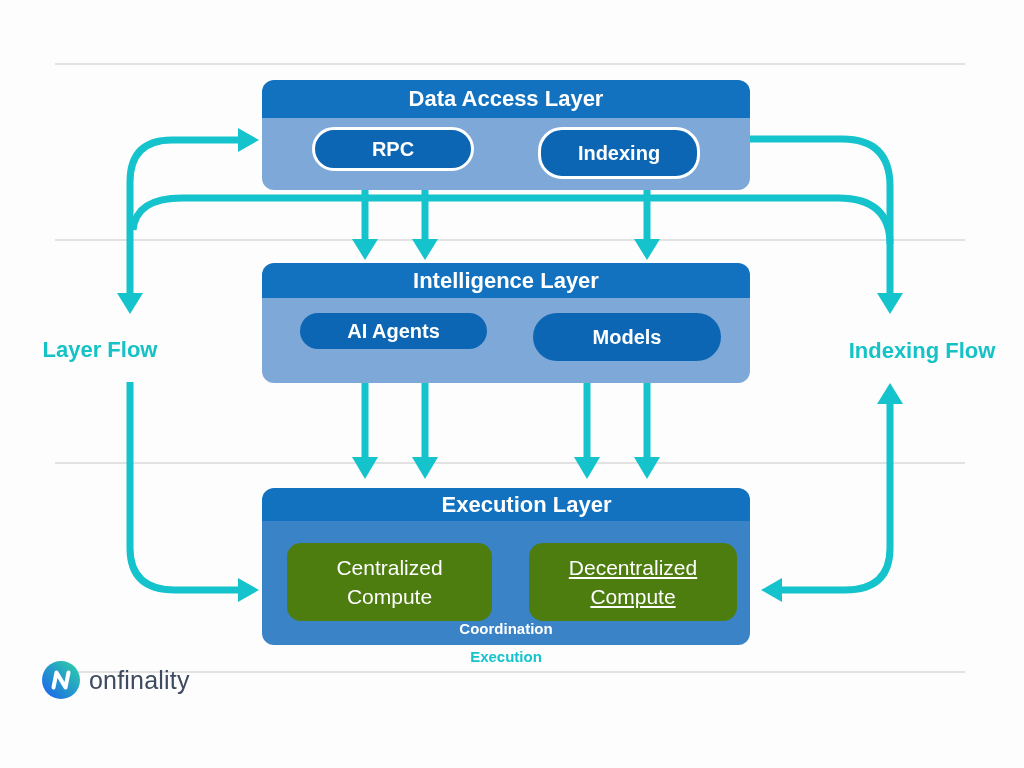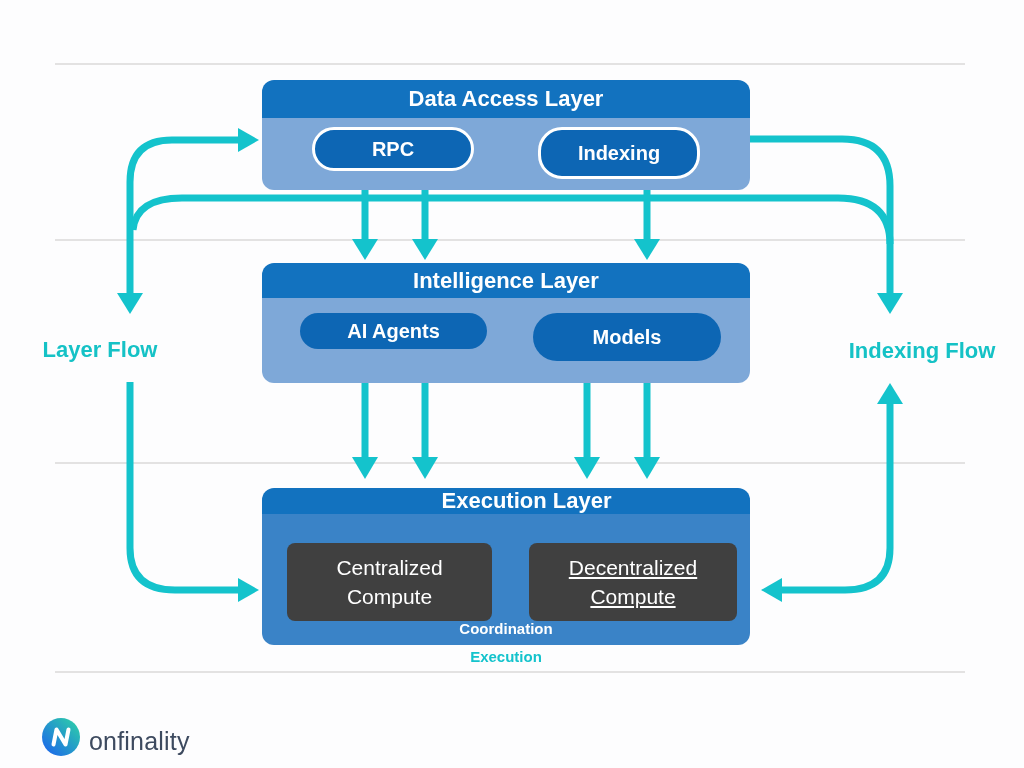--- a/index.html
+++ b/index.html
@@ -40,22 +40,22 @@
     position: absolute;
     background: #0d66b4;
     border-radius: 24px;
     display: flex; align-items: center; justify-content: center;
     color: #ffffff; font-weight: bold; font-size: 20px; text-align: right;
   }
   .pill.bordered { border: 3px solid #ffffff; }
 
   .compute-box {
     position: absolute;
-    background: #404040;
-    border-radius: 8px;
+    background: #4d7c0f;
+    border-radius: 14px;
     display: flex; align-items: center; justify-content: center;
     text-align: center;
     color: #ffffff; font-size: 21px; line-height: 1.4;
     padding: 0 30px;
   }
   .coordination-label {
     position: absolute; left: 0; width: 100%; top: 132px;
     text-align: center;
     color: #ffffff; font-weight: bold; font-size: 15px;
   }
@@ -67,22 +67,22 @@
   .flow-label {
     position: absolute;
     color: #15c2c6; font-weight: bold; font-size: 22px;
     text-align: center;
   }
   .flow-label.left  { left: 40px;  top: 337px; width: 120px; }
   .flow-label.right { left: 832px; top: 338px; width: 180px; }
 
   
   .logo {
-    position: absolute; left: 42px; top: 718px;
-    display: flex; align-items: flex-end; gap: 9px;
+    position: absolute; left: 42px; top: 661px;
+    display: flex; align-items: center; gap: 9px;
   }
   .logo-text {
     color: #3d4a5f; font-size: 25px; font-weight: 500;
     letter-spacing: 0.2px;
   }
 </style>
 </head>
 <body>
 
 <div class="canvas">
@@ -165,21 +165,21 @@
     <div class="pill" style="left:38px; top:50px; width:187px; height:36px;">
       <span>AI Agents</span>
     </div>
     <div class="pill" style="left:271px; top:50px; width:188px; height:48px;">
       <span>Models</span>
     </div>
   </div>
 
   <div class="layer" style="top:488px; height:157px;">
     <div class="layer-body exec-body" style="top:18px; height:139px;"></div>
-    <div class="layer-header" style="height:26px;padding-left:41px;">
+    <div class="layer-header" style="height:33px;padding-left:41px;">
       <span>Execution Layer</span>
     </div>
     <div class="compute-box" style="left:25px; top:55px; width:205px; height:78px;">
       <span>Centralized Compute</span>
     </div>
     <div class="compute-box" style="left:267px; top:55px; width:208px; height:78px;text-decoration:underline;">
       <span>Decentralized Compute</span>
     </div>
     <div class="coordination-label">Coordination</div>
   </div>

